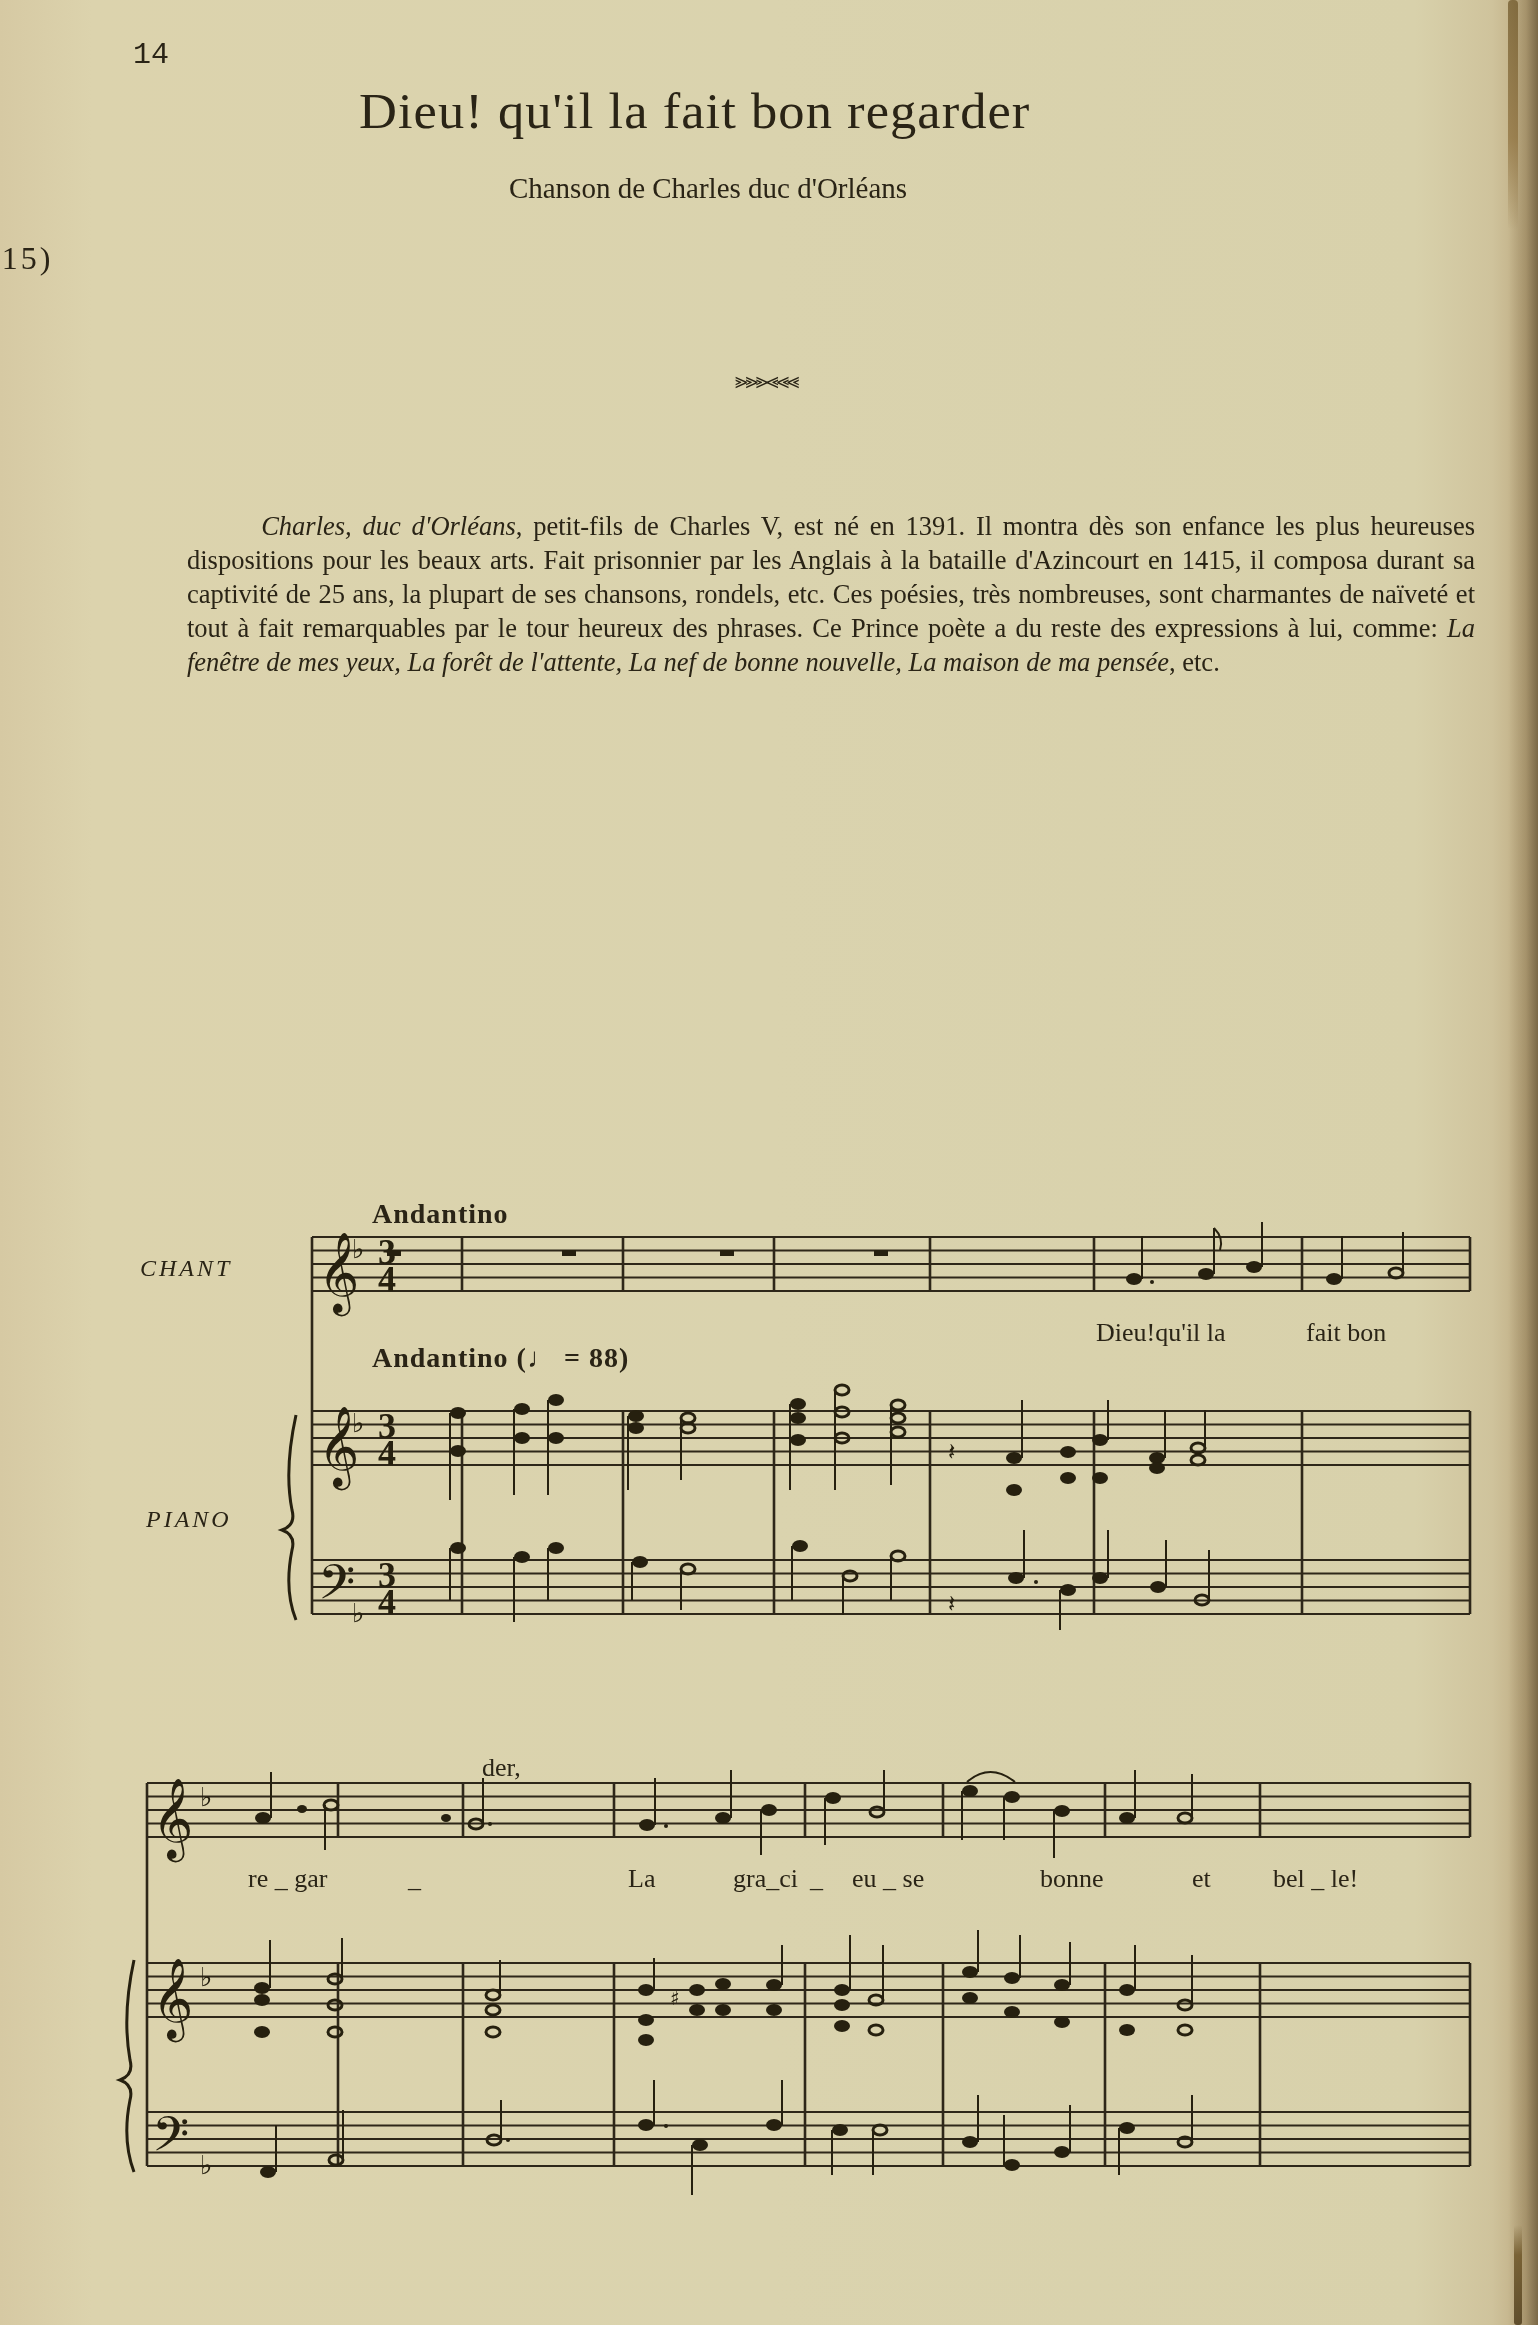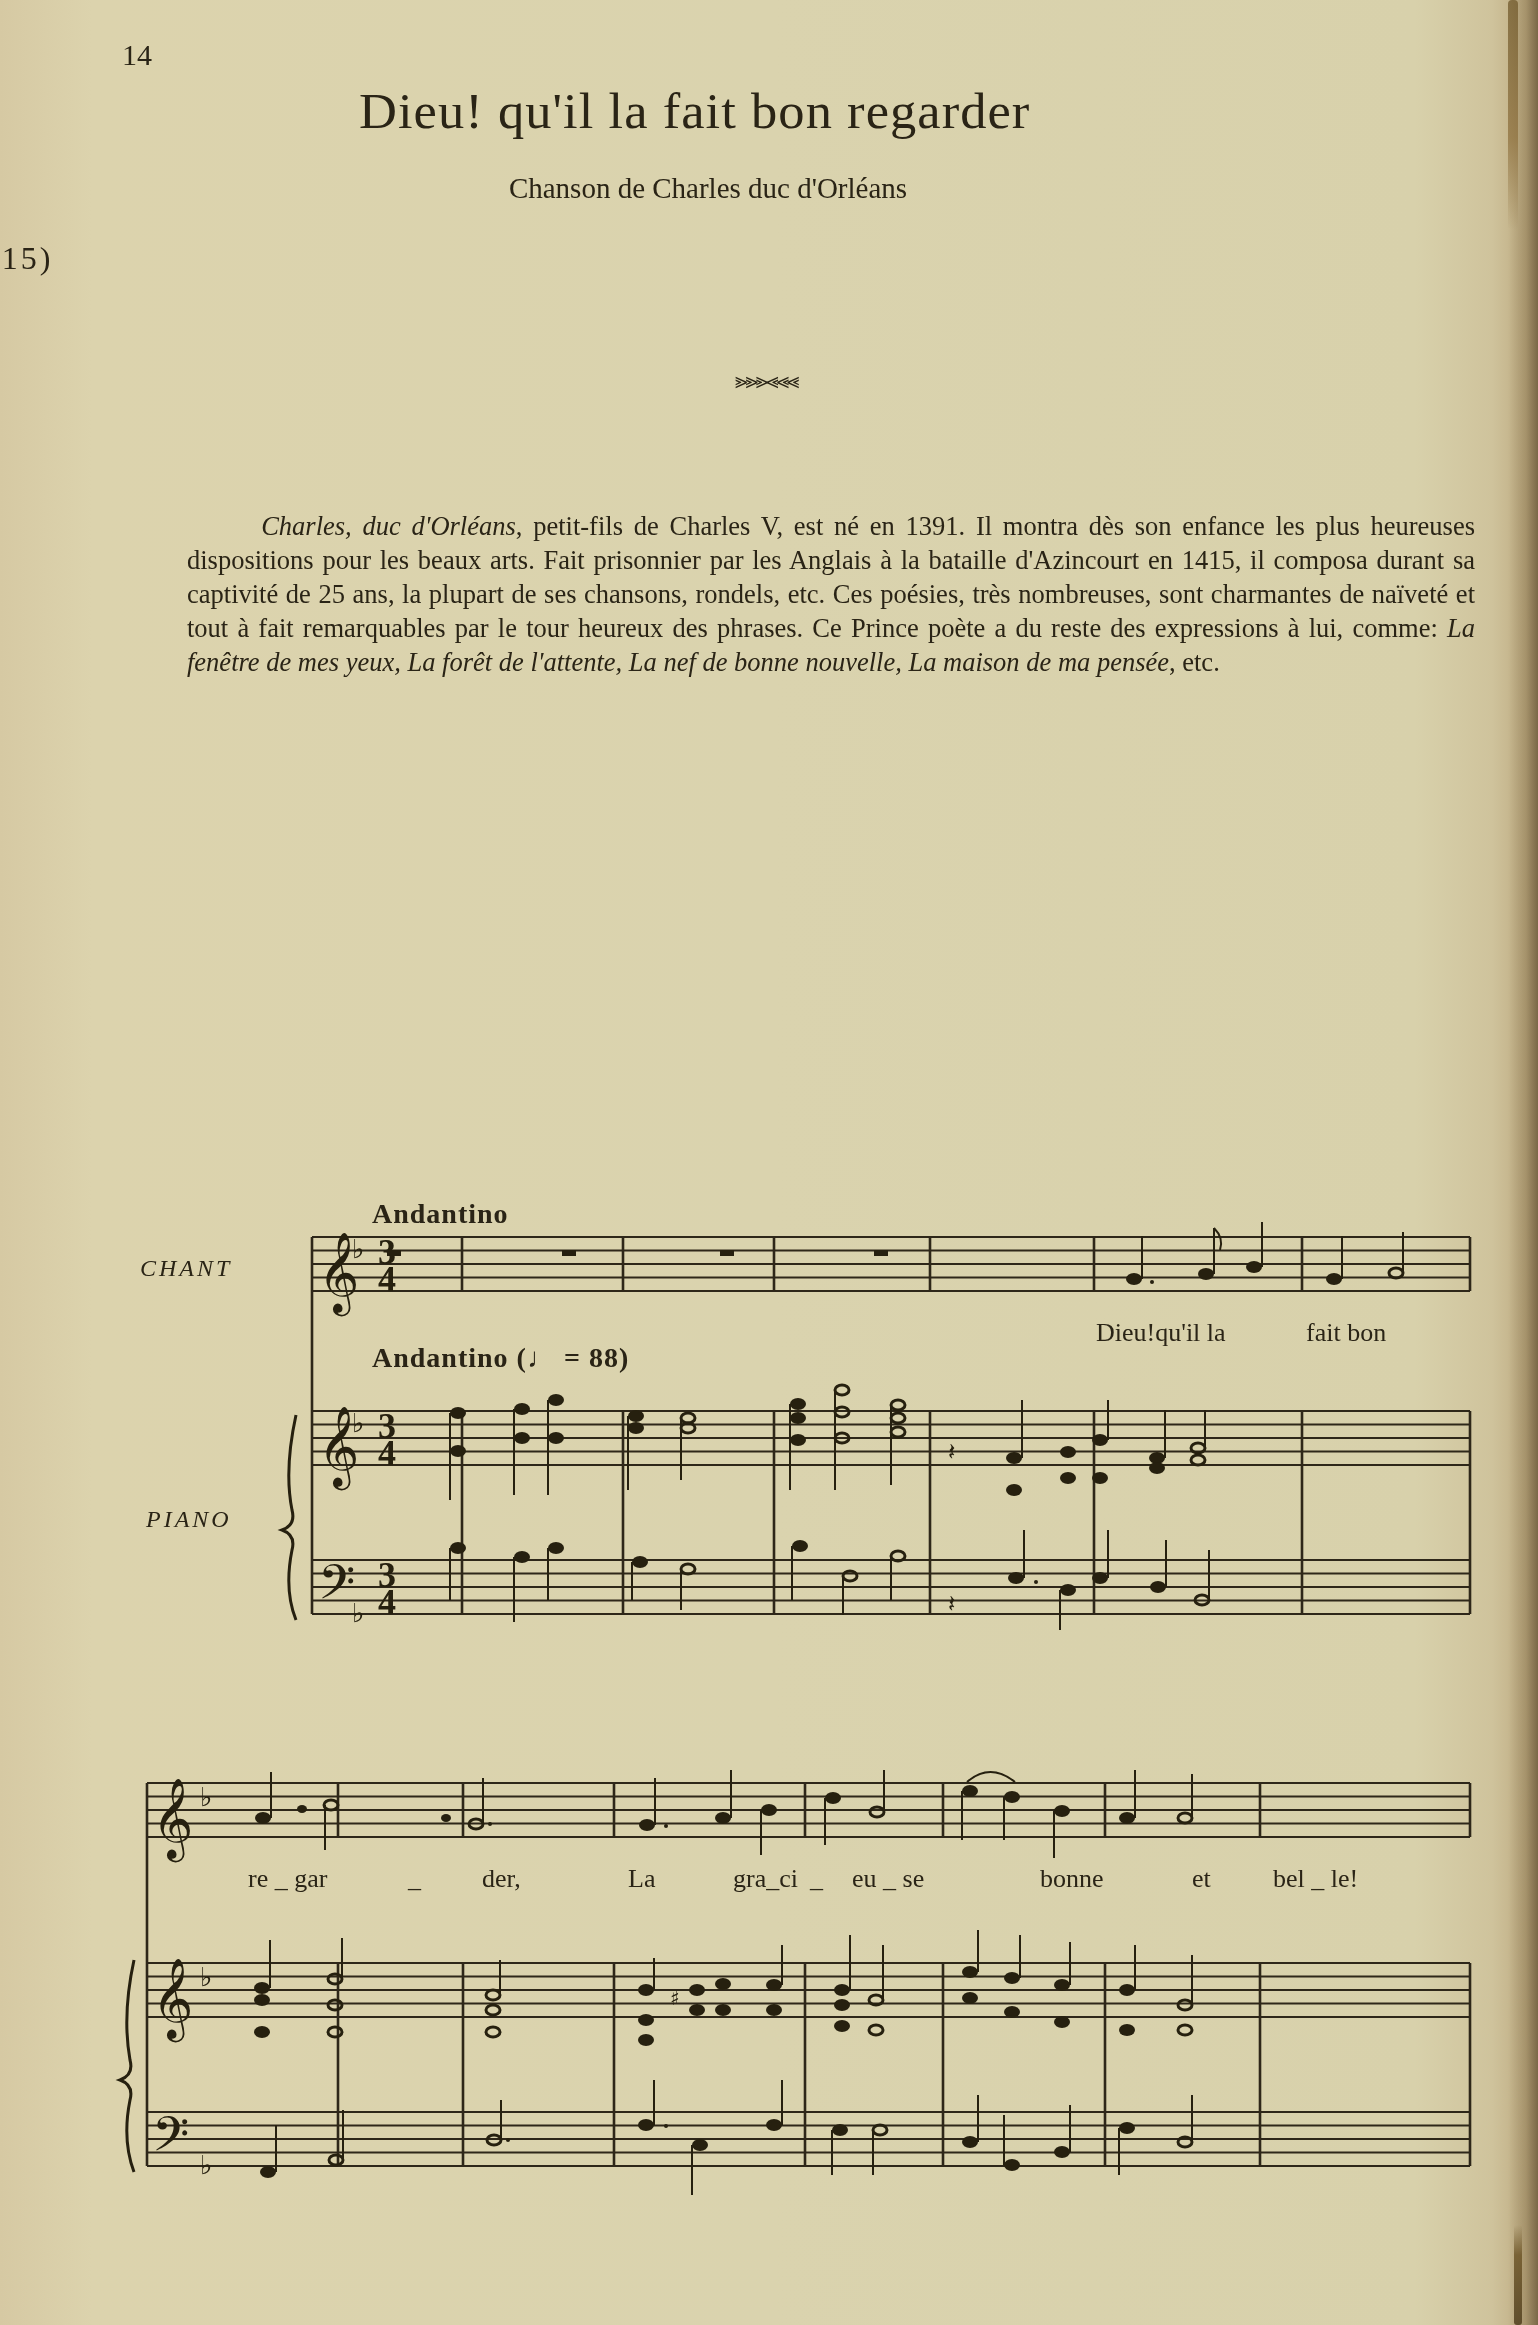--- a/index.html
+++ b/index.html
@@ -3,21 +3,21 @@
 <meta charset="utf-8">
 <style>
   html, body { margin: 0; padding: 0; }
   body {
     width: 1538px; height: 2325px; position: relative; overflow: hidden;
     background: linear-gradient(90deg, #d6c9a3 0%, #dcd3ad 6%, #dad3ae 50%, #d8d1ab 92%, #cfc39c 97%, #b9a47a 100%);
     color: #2a2416;
     font-family: "DejaVu Serif", serif;
   }
   .abs { position: absolute; }
-  .page-number { left: 122px; top: 38px; font-size: 30px; font-family: Liberation Serif, serif; text-align: right; }
+  .page-number { left: 133px; top: 38px; font-size: 30px; font-family: Liberation Mono, monospace; text-align: right; }
   .title { left: 0; width: 1490px; top: 82px; text-align: center; font-size: 50px; font-family: "Liberation Serif", serif; letter-spacing: 1px; }
   .title span { display: inline-block; transform: translateX(-50px) scaleX(1.05); }
   .subtitle { left: 0; width: 1516px; top: 172px; text-align: center; font-size: 29px; font-family: "Liberation Serif", serif; }
   .subtitle span { display: inline-block; transform: translateX(-50px); }
   .year { left: 0; width: 1364px; top: 240px; text-align: left; font-size: 32px; font-family: "Liberation Serif", serif; letter-spacing: 3px; }
   .year span { display: inline-block; transform: translateX(-50px); }
   .ornament { left: 735px; top: 368px; font-size: 22px; letter-spacing: -2px; font-family: "DejaVu Sans", sans-serif; }
 
   .bio { left: 187px; width: 1288px; top: 509px; font-family: "Liberation Serif", serif; font-size: 26.5px; line-height: 34px; text-align: justify; }
   .bio p { margin: 0; }
@@ -61,21 +61,21 @@
 <div class="abs tempo" style="left:372px; top:1198px;">Andantino</div>
 <div class="abs tempo" style="left:372px; top:1342px;">Andantino (♩ = 88)</div>
 <div class="abs instr" style="left:140px; top:1255px;">CHANT</div>
 <div class="abs instr" style="left:146px; top:1506px;">PIANO</div>
 
 <div class="abs lyric" style="left:1096px; top:1318px;">Dieu!qu'il la</div>
 <div class="abs lyric" style="left:1306px; top:1318px;">fait bon</div>
 
 <div class="abs lyric" style="left:248px; top:1864px;">re _ gar</div>
 <div class="abs lyric" style="left:408px; top:1864px;">_</div>
-<div class="abs lyric" style="left:482px; top:1864px;">der,</div>
+<div class="abs lyric" style="left:482px; top:1753px;">der,</div>
 <div class="abs lyric" style="left:628px; top:1864px;">La</div>
 <div class="abs lyric" style="left:733px; top:1864px;">gra_ci</div>
 <div class="abs lyric" style="left:810px; top:1864px;">_</div>
 <div class="abs lyric" style="left:852px; top:1864px;">eu _ se</div>
 <div class="abs lyric" style="left:1040px; top:1864px;">bonne</div>
 <div class="abs lyric" style="left:1192px; top:1864px;">et</div>
 <div class="abs lyric" style="left:1273px; top:1864px;">bel _ le!</div>
 
 <svg class="score" width="1538" height="2325" viewBox="0 0 1538 2325">
 

